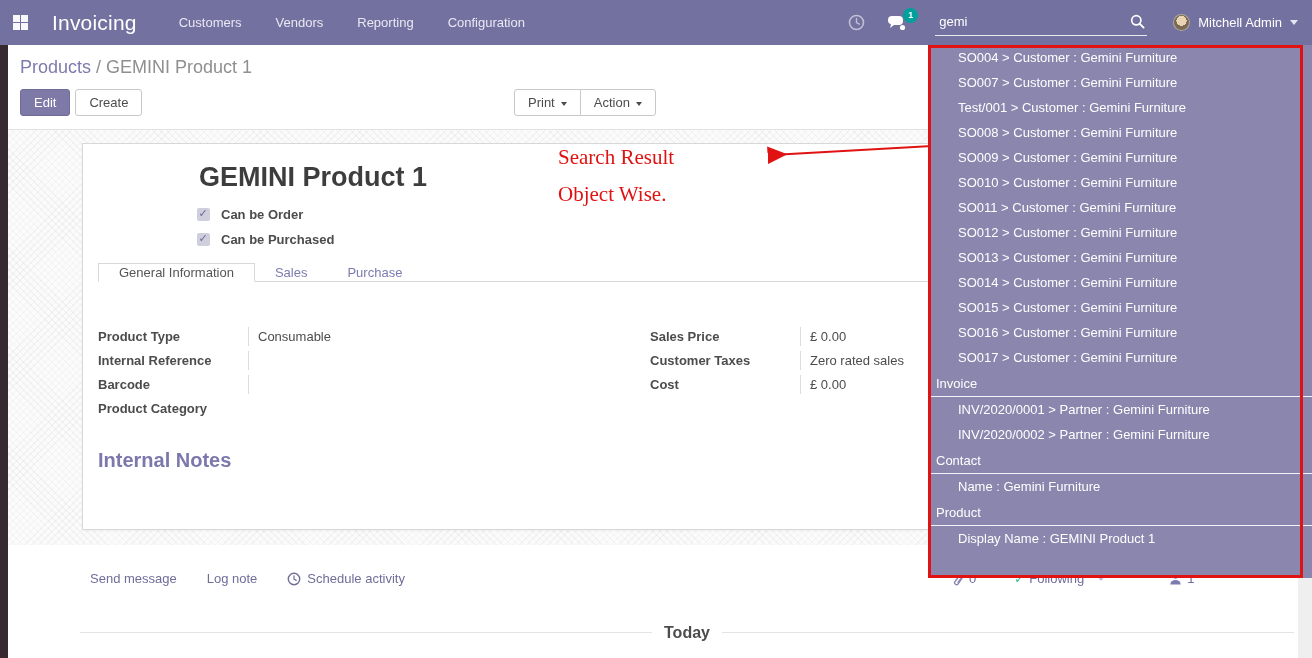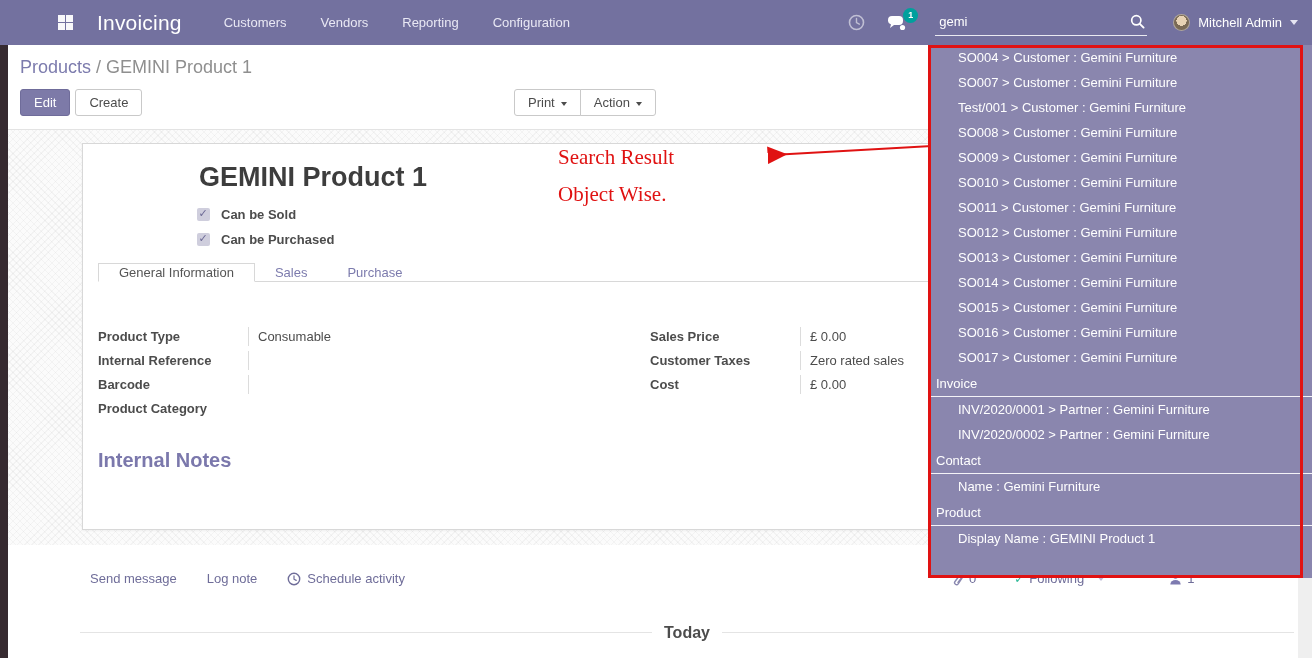--- a/index.html
+++ b/index.html
@@ -6,21 +6,21 @@
     --navbar-purple:#73719f; --dropdown-purple:#8a86ae; --link-purple:#7c7bad;
     --annotation-red:#e01212; --badge-teal:#00a09d; --following-green:#28b795;
     --edit-button-purple:#7d7aa8; --dark-edge:#362a30; --label-gray:#4c4c4c;
   }
   *{box-sizing:border-box;margin:0;padding:0;}
   html,body{width:1312px;height:658px;}
   body{font-family:"Liberation Sans","DejaVu Sans",sans-serif;font-size:13px;color:#4c4c4c;background:#fff;}
   .screen{position:relative;width:1312px;height:658px;overflow:hidden;background:#fff;}
 
   
-  .navbar{position:absolute;left:0;top:0;width:1312px;height:45px;background:var(--navbar-purple);display:flex;align-items:center;z-index:50;padding-left:45px;}
+  .navbar{position:absolute;left:0;top:0;width:1312px;height:45px;background:var(--navbar-purple);display:flex;align-items:center;z-index:50;}
   .apps-icon{margin-left:13px;width:15px;height:15px;display:grid;grid-template-columns:7px 7px;grid-template-rows:7px 7px;gap:1px;cursor:pointer;}
   .apps-icon span{background:#fff;opacity:.95;}
   .brand{color:#fff;font-size:21px;margin-left:24px;letter-spacing:.2px;}
   .nav-menus{display:flex;margin-left:42px;gap:34px;}
   .menu-item{color:#e9e8f4;font-size:13px;cursor:pointer;}
   .nav-spacer{flex:1;}
   .icon-btn{display:flex;align-items:center;justify-content:center;cursor:pointer;}
   .clock-icon{opacity:.55;margin-right:22px;}
   .msg-wrap{position:relative;margin-right:28px;}
   .msg-badge{position:absolute;top:-7px;right:-11px;background:var(--badge-teal);color:#fff;font-size:9px;width:15px;height:15px;border-radius:50%;display:flex;align-items:center;justify-content:center;font-weight:bold;}
@@ -169,21 +169,21 @@
   </section>
 
   <section class="content">
     <div class="sheet">
       <h1 class="sheet-title">GEMINI Product 1</h1>
 
       <div class="cbs">
 
           <label class="cbrow">
             <span class="cb checked"></span>
-            <span class="cbl">Can be Sold</span>
+            <span class="cbl">Can be Order</span>
           </label>
 
           <label class="cbrow">
             <span class="cb checked"></span>
             <span class="cbl">Can be Purchased</span>
           </label>
         </div>
 
       <div class="tabs">
 

